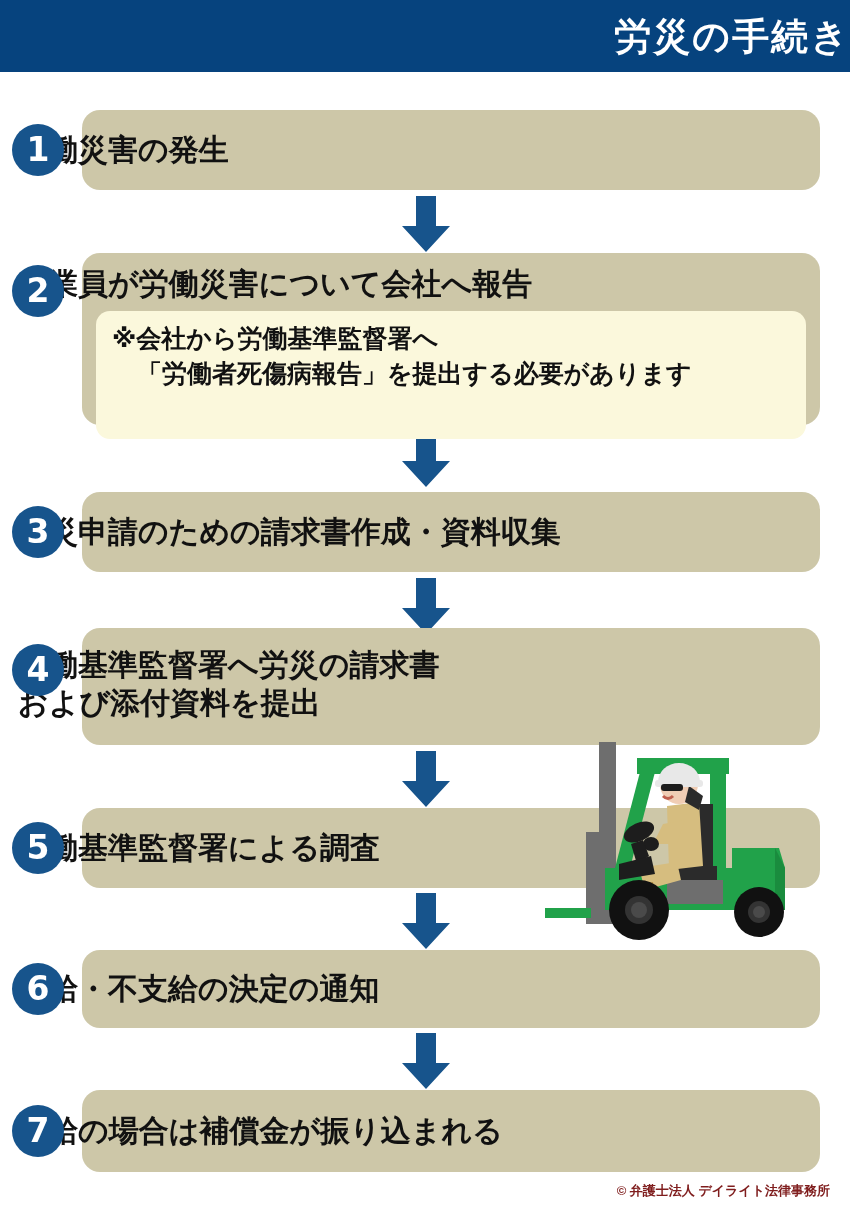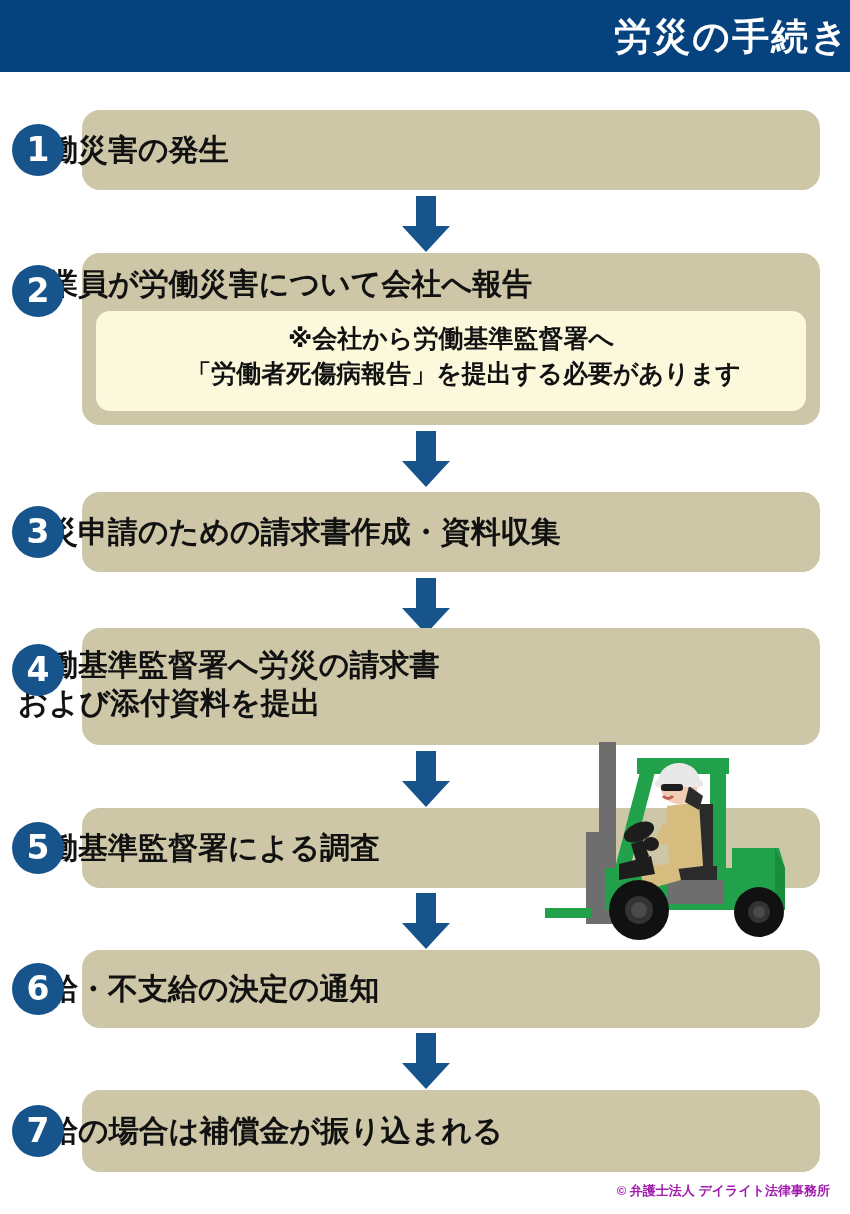--- a/index.html
+++ b/index.html
@@ -114,21 +114,21 @@
     height: 210px;
     z-index: 7;
     pointer-events: none;
   }
 
   
   .credit {
     position: absolute;
     right: 20px;
     bottom: 14px;
-    color: #a21caf;
+    color: #7f1d1d;
     font-size: 13px;
     font-weight: bold;
     white-space: nowrap;
   }
 </style>
 </head>
 <body>
 
 <div id="infographic">
 
@@ -144,21 +144,21 @@
 
   <div class="arrow" style="left:398px;top:196px;width:56px;height:56px;">
     <svg width="56" height="56" viewBox="0 0 56 56">
       <polygon points="18,0 38,0 38,30 52,30 28,56 4,30 18,30" fill="#17548c"></polygon>
     </svg>
   </div>
 
   <div class="step" style="top:253px;height:172px;">
     <div class="badge" style="top:12px;">2</div>
     <div class="step-box" style="top:0;height:172px;">
-      <div class="note-box" style="top:58px;height:100px;text-align:center;">
+      <div class="note-box" style="top:58px;height:128px;">
         <div class="note-text">※会社から労働基準監督署へ
 　「労働者死傷病報告」を提出する必要があります</div>
       </div>
     </div>
     <div class="step-label" style="top:12px;">従業員が労働災害について会社へ報告</div>
   </div>
 
   <div class="arrow" style="left:398px;top:431px;width:56px;height:56px;">
     <svg width="56" height="56" viewBox="0 0 56 56">
       <polygon points="18,0 38,0 38,30 52,30 28,56 4,30 18,30" fill="#17548c"></polygon>

